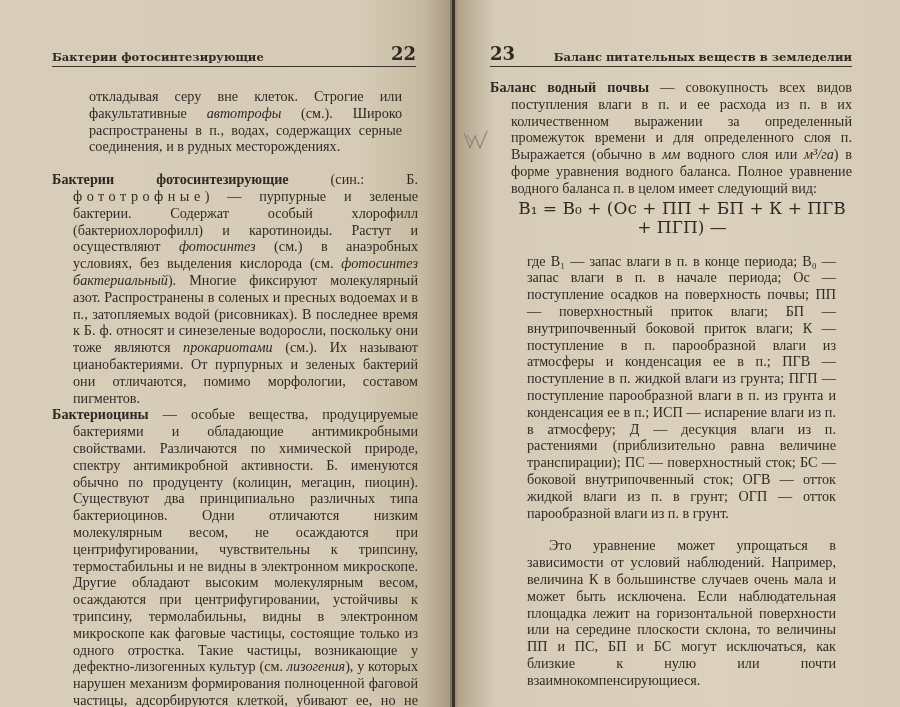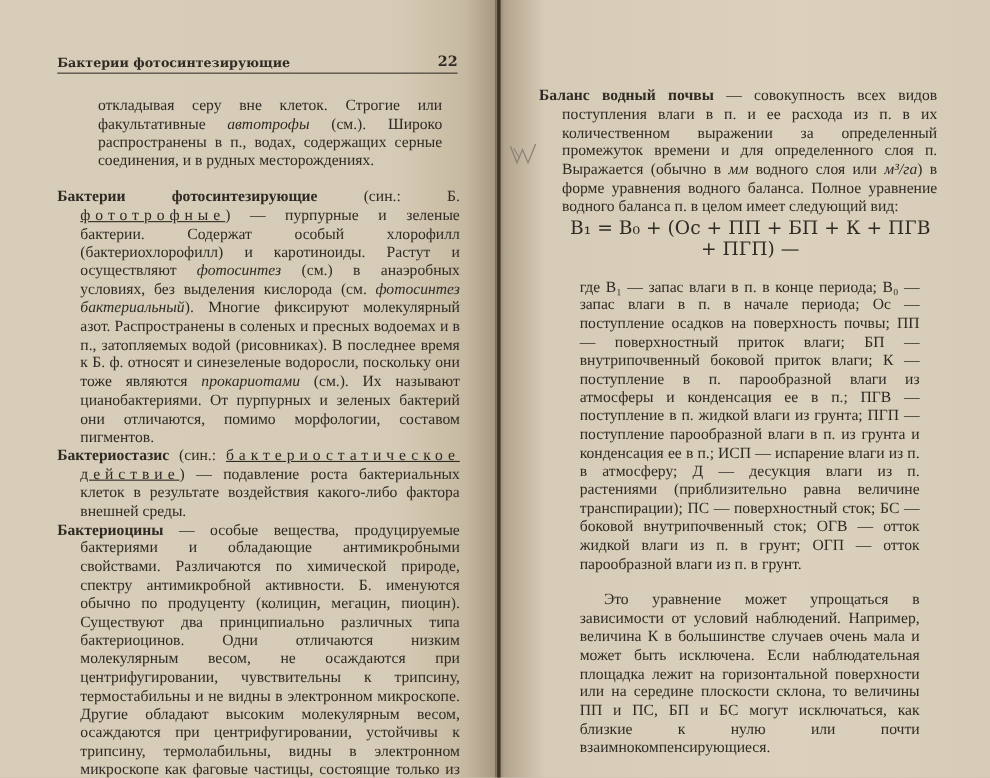--- a/index.html
+++ b/index.html
@@ -28,34 +28,34 @@
   }
   .running-head {
     position: absolute; top: 46px; height: 18px;
     border-bottom: 1.5px solid #3a342c;
     display: flex; justify-content: space-between; align-items: flex-end;
     font-family: "DejaVu Serif", serif; font-size: 11.5px; font-weight: bold;
     color: #2f2a23; padding-bottom: 2px;
   }
   .page-left .running-head { left: 52px; width: 364px; }
   .page-right .running-head { left: 40px; width: 362px; }
-  .running-head .num { font-size: 13px; }
+  .running-head .num { font-size: 18px; }
 
   .body {
     position: absolute; font-family: "Liberation Serif", "DejaVu Serif", serif;
     font-size: 14.2px; line-height: 16.8px; text-align: justify;
   }
   .page-left .body { left: 52px; top: 72px; width: 366px; }
   .page-right .body { left: 40px; top: 79px; width: 362px; }
 
   .entry { margin: 0; padding-left: 21px; text-indent: -21px; }
   .cont { padding-left: 21px; margin: 16px; }
   .term { font-weight: bold; }
   .it { font-style: italic; }
-  .sp { letter-spacing: 4.5px; text-decoration: underline; }
+  .sp { letter-spacing: 4.5px; }
   .formula {
     text-align: center; margin: 2px 0; font-size: 17px; line-height: 19px;
     font-family: "DejaVu Serif", serif;
   }
   .formula.f1 { padding-left: 22px; }
   .formula.f2 { padding-left: 0; }
   .para { text-indent: 22px; padding-left: 21px; margin: 16px; }
   .pencil {
     position: absolute; left: 13px; top: 129px; width: 26px; height: 22px;
     z-index: 3;
@@ -70,30 +70,33 @@
     <div class="running-head">
       <span>Бактерии фотосинтезирующие</span>
       <span class="num">22</span>
     </div>
 
     <div class="body">
       <p class="cont"><span>откладывая серу вне клеток. Строгие или факультативные </span><span class="it">автотрофы</span><span> (см.). Широко распространены в п., водах, содержащих серные соединения, и в рудных месторождениях.</span></p>
 
       <p class="entry"><span class="term">Бактерии фотосинтезирующие</span><span> (син.: Б. </span><span class="sp">фототрофные</span><span>) — пурпурные и зеленые бактерии. Содержат особый хлорофилл (бактериохлорофилл) и каротиноиды. Растут и осуществляют </span><span class="it">фотосинтез</span><span> (см.) в анаэробных условиях, без выделения кислорода (см. </span><span class="it">фотосинтез бактериальный</span><span>). Многие фиксируют молекулярный азот. Распространены в соленых и пресных водоемах и в п., затопляемых водой (рисовниках). В последнее время к Б. ф. относят и синезеленые водоросли, поскольку они тоже являются </span><span class="it">прокариотами</span><span> (см.). Их называют цианобактериями. От пурпурных и зеленых бактерий они отличаются, помимо морфологии, составом пигментов.</span></p>
 
-      <p class="entry"><span class="term">Бактериостазис</span><span> (син.: </span><span class="sp">бактериостатическое действие</span><span>) — подавление роста бактериальных клеток в результате воздействия какого-либо фактора внешней среды.</span></p>
 
       <p class="entry"><span class="term">Бактериоцины</span><span> — особые вещества, продуцируемые бактериями и обладающие антимикробными свойствами. Различаются по химической природе, спектру антимикробной активности. Б. именуются обычно по продуценту (колицин, мегацин, пиоцин). Существуют два принципиально различных типа бактериоцинов. Одни отличаются низким молекулярным весом, не осаждаются при центрифугировании, чувствительны к трипсину, термостабильны и не видны в электронном микроскопе. Другие обладают высоким молекулярным весом, осаждаются при центрифугировании, устойчивы к трипсину, термолабильны, видны в электронном микроскопе как фаговые частицы, состоящие только из одного отростка. Такие частицы, возникающие у дефектно-лизогенных культур (см. </span><span class="it">лизогения</span><span>), у которых нарушен механизм формирования полноценной фаговой частицы, адсорбируются клеткой, убивают ее, но не способны в ней размножаться. Это явление выявлено у многих видов бактерий и актиномицетов.</span></p>
 
     </div>
   </div>
 
   <div class="spine"></div>
 
   <div class="page page-right">
+    <div class="running-head">
+      <span class="num">23</span>
+      <span>Баланс питательных веществ в земледелии</span>
+    </div>
 
     <svg class="pencil" viewBox="0 0 26 22">
       <path d="M1 4 L7 19 L12 7 L17 19 L24 2" fill="none" stroke="#8a8478" stroke-width="1.2"></path>
       <path d="M4 6 L9 14" fill="none" stroke="#8a8478" stroke-width="1"></path>
     </svg>
 
     <div class="body">
 
       <p class="entry"><span class="term">Баланс водный почвы</span><span> — совокупность всех видов поступления влаги в п. и ее расхода из п. в их количественном выражении за определенный промежуток времени и для определенного слоя п. Выражается (обычно в </span><span class="it">мм</span><span> водного слоя или </span><span class="it">м³/га</span><span>) в форме уравнения водного баланса. Полное уравнение водного баланса п. в целом имеет следующий вид:</span></p>
       <div class="formula f1">B₁ = B₀ + (Ос + ПП + БП + К + ПГВ + ПГП) —</div>

